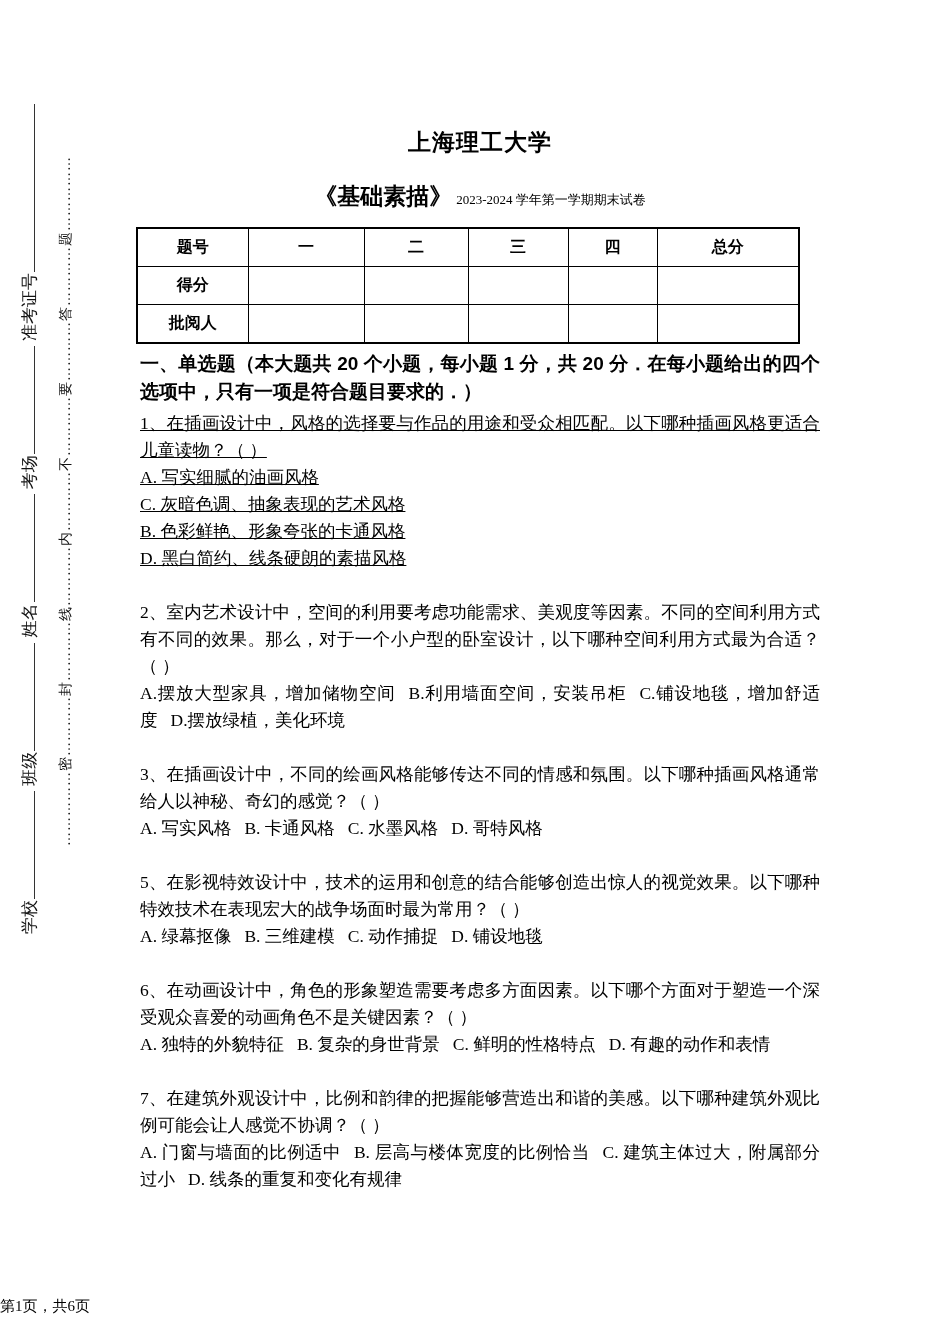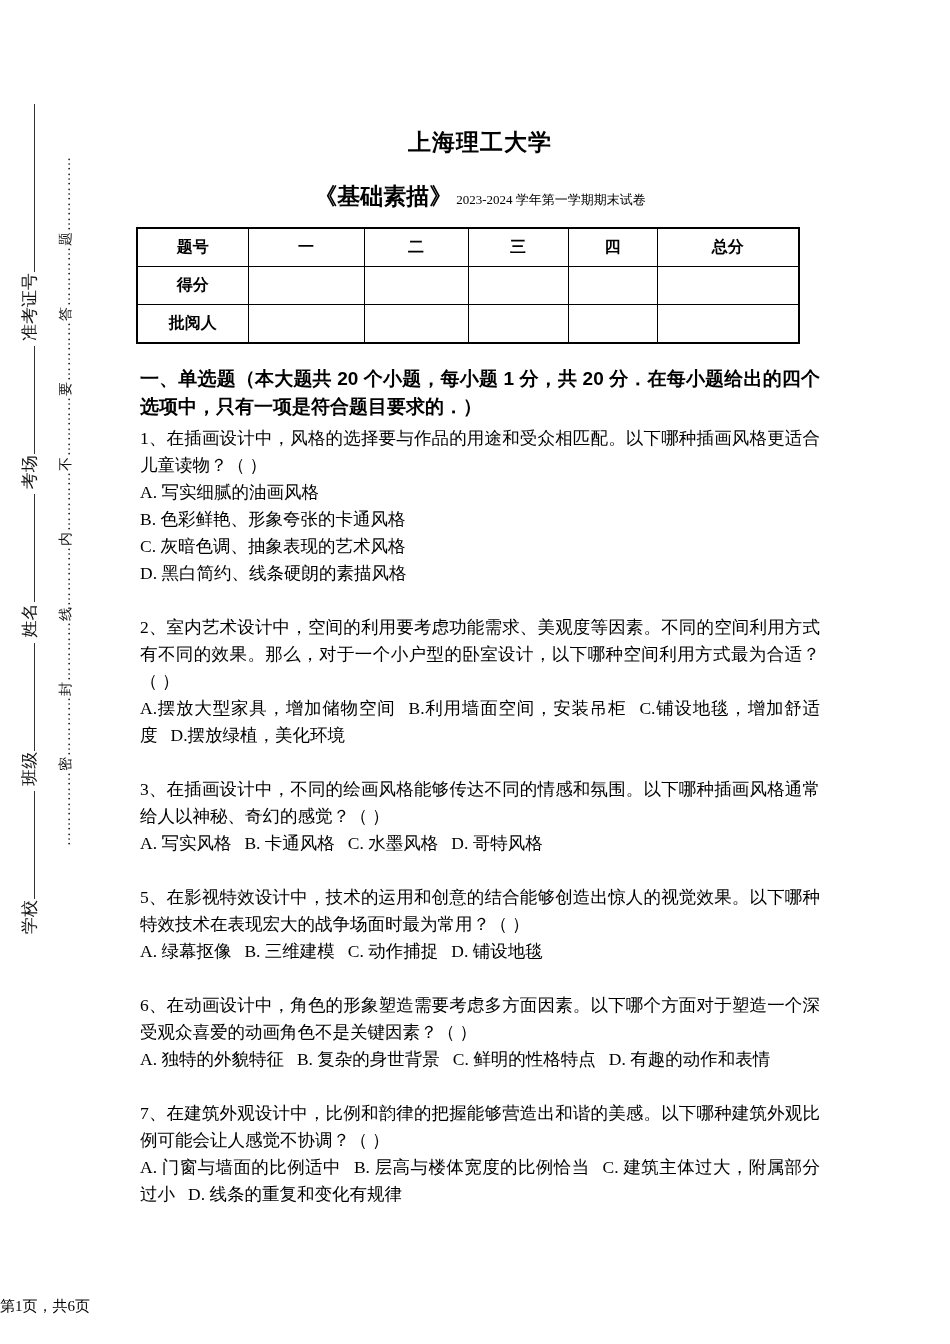--- a/index.html
+++ b/index.html
@@ -91,30 +91,30 @@
     height: 26px;
     text-align: center;
     vertical-align: middle;
     font-family: "Liberation Sans", "DejaVu Sans", sans-serif;
     font-weight: bold;
     font-size: 16px;
     padding: 8px;
   }
 
   .section-heading {
-    margin-top: 21px;
+    margin-top: 6px;
     font-family: "Liberation Sans", "DejaVu Sans", sans-serif;
     font-weight: bold;
     font-size: 19px;
     line-height: 28px;
     text-align: justify;
   }
 
   .question { margin-top: 27px; }
-  .question.first { margin-top: 4px; }
+  .question.first { margin-top: 4px; text-decoration: underline; }
   .q-text, .options-inline {
     font-size: 17.5px;
     line-height: 27px;
     text-align: justify;
   }
   .options-block .option {
     font-size: 17.5px;
     line-height: 27px;
   }
   .options-inline span { margin-right: 13px; }
@@ -184,22 +184,22 @@
       </tr>
     </tbody>
   </table>
 
   <div class="section-heading">一、单选题（本大题共 20 个小题，每小题 1 分，共 20 分．在每小题给出的四个选项中，只有一项是符合题目要求的．）</div>
 
   <div class="question first">
     <p class="q-text">1、在插画设计中，风格的选择要与作品的用途和受众相匹配。以下哪种插画风格更适合儿童读物？（ ）</p>
     <div class="options-block">
       <div class="option">A. 写实细腻的油画风格</div>
+      <div class="option">C. 灰暗色调、抽象表现的艺术风格</div>
       <div class="option">B. 色彩鲜艳、形象夸张的卡通风格</div>
-      <div class="option">C. 灰暗色调、抽象表现的艺术风格</div>
       <div class="option">D. 黑白简约、线条硬朗的素描风格</div>
     </div>
   </div>
 
   <div class="question">
     <p class="q-text">2、室内艺术设计中，空间的利用要考虑功能需求、美观度等因素。不同的空间利用方式有不同的效果。那么，对于一个小户型的卧室设计，以下哪种空间利用方式最为合适？（ ）</p>
     <p class="options-inline">
       <span>A.摆放大型家具，增加储物空间</span><span>B.利用墙面空间，安装吊柜</span><span>C.铺设地毯，增加舒适度</span><span>D.摆放绿植，美化环境</span>
     </p>
   </div>

